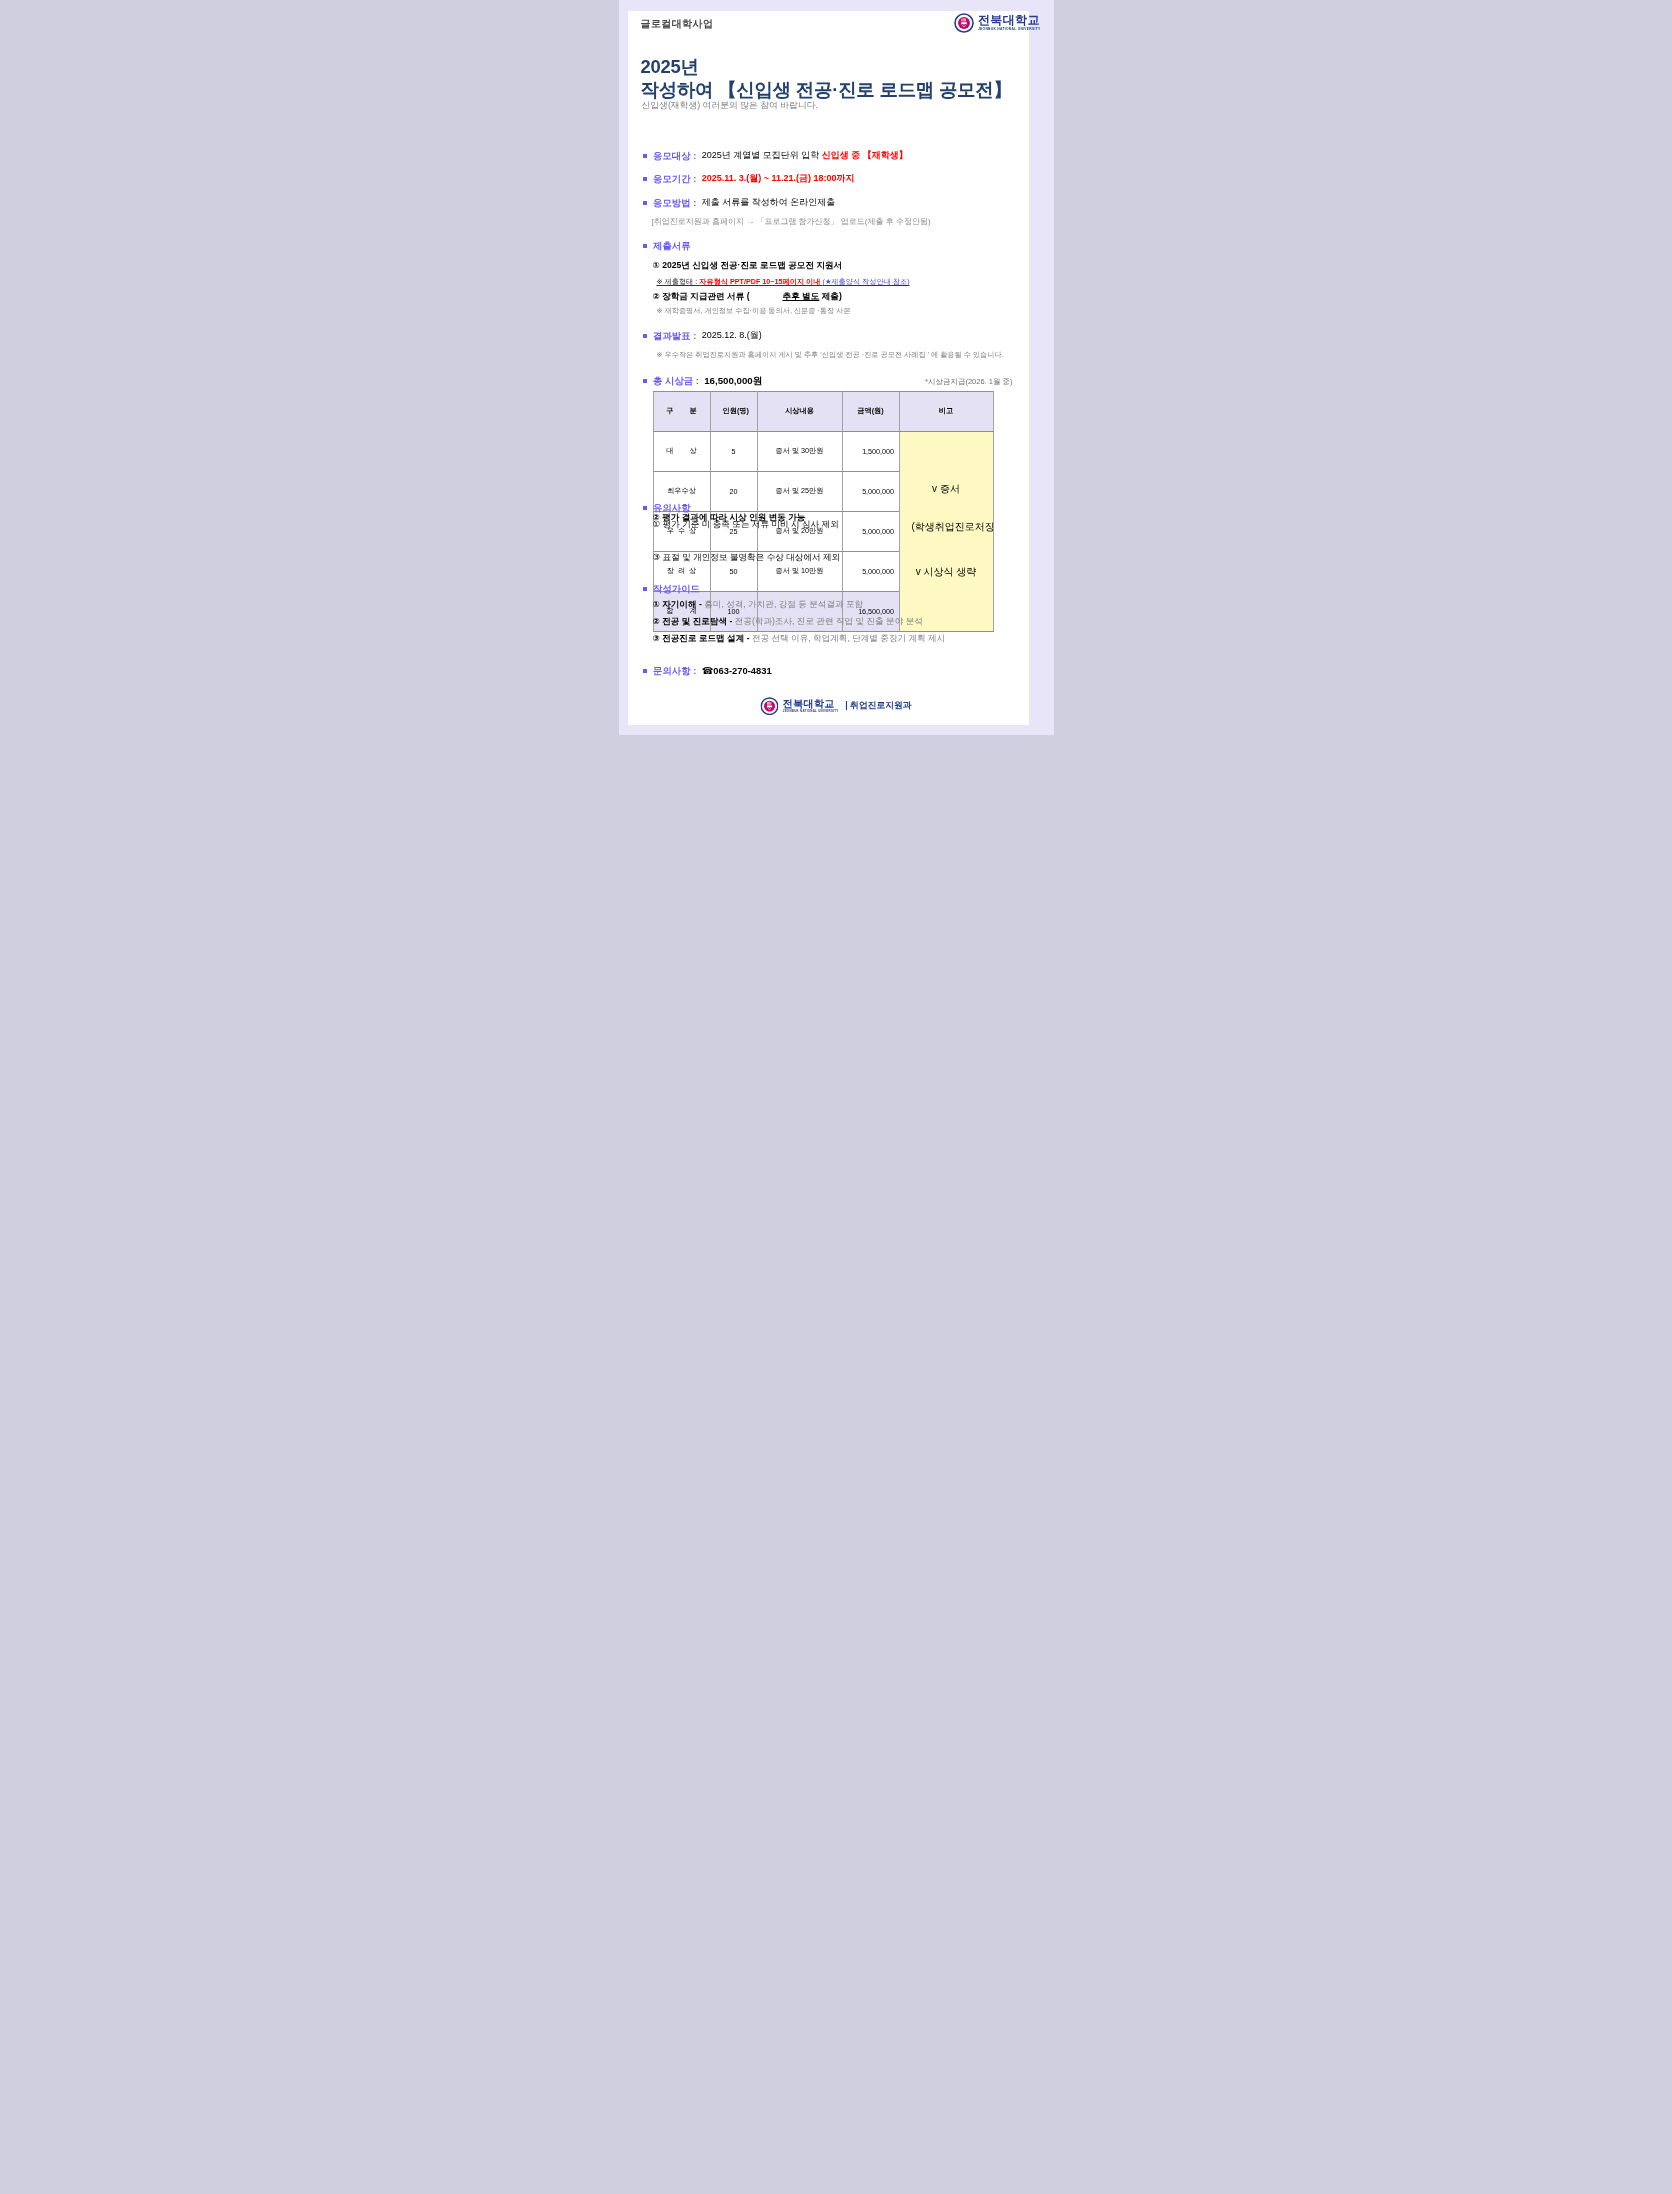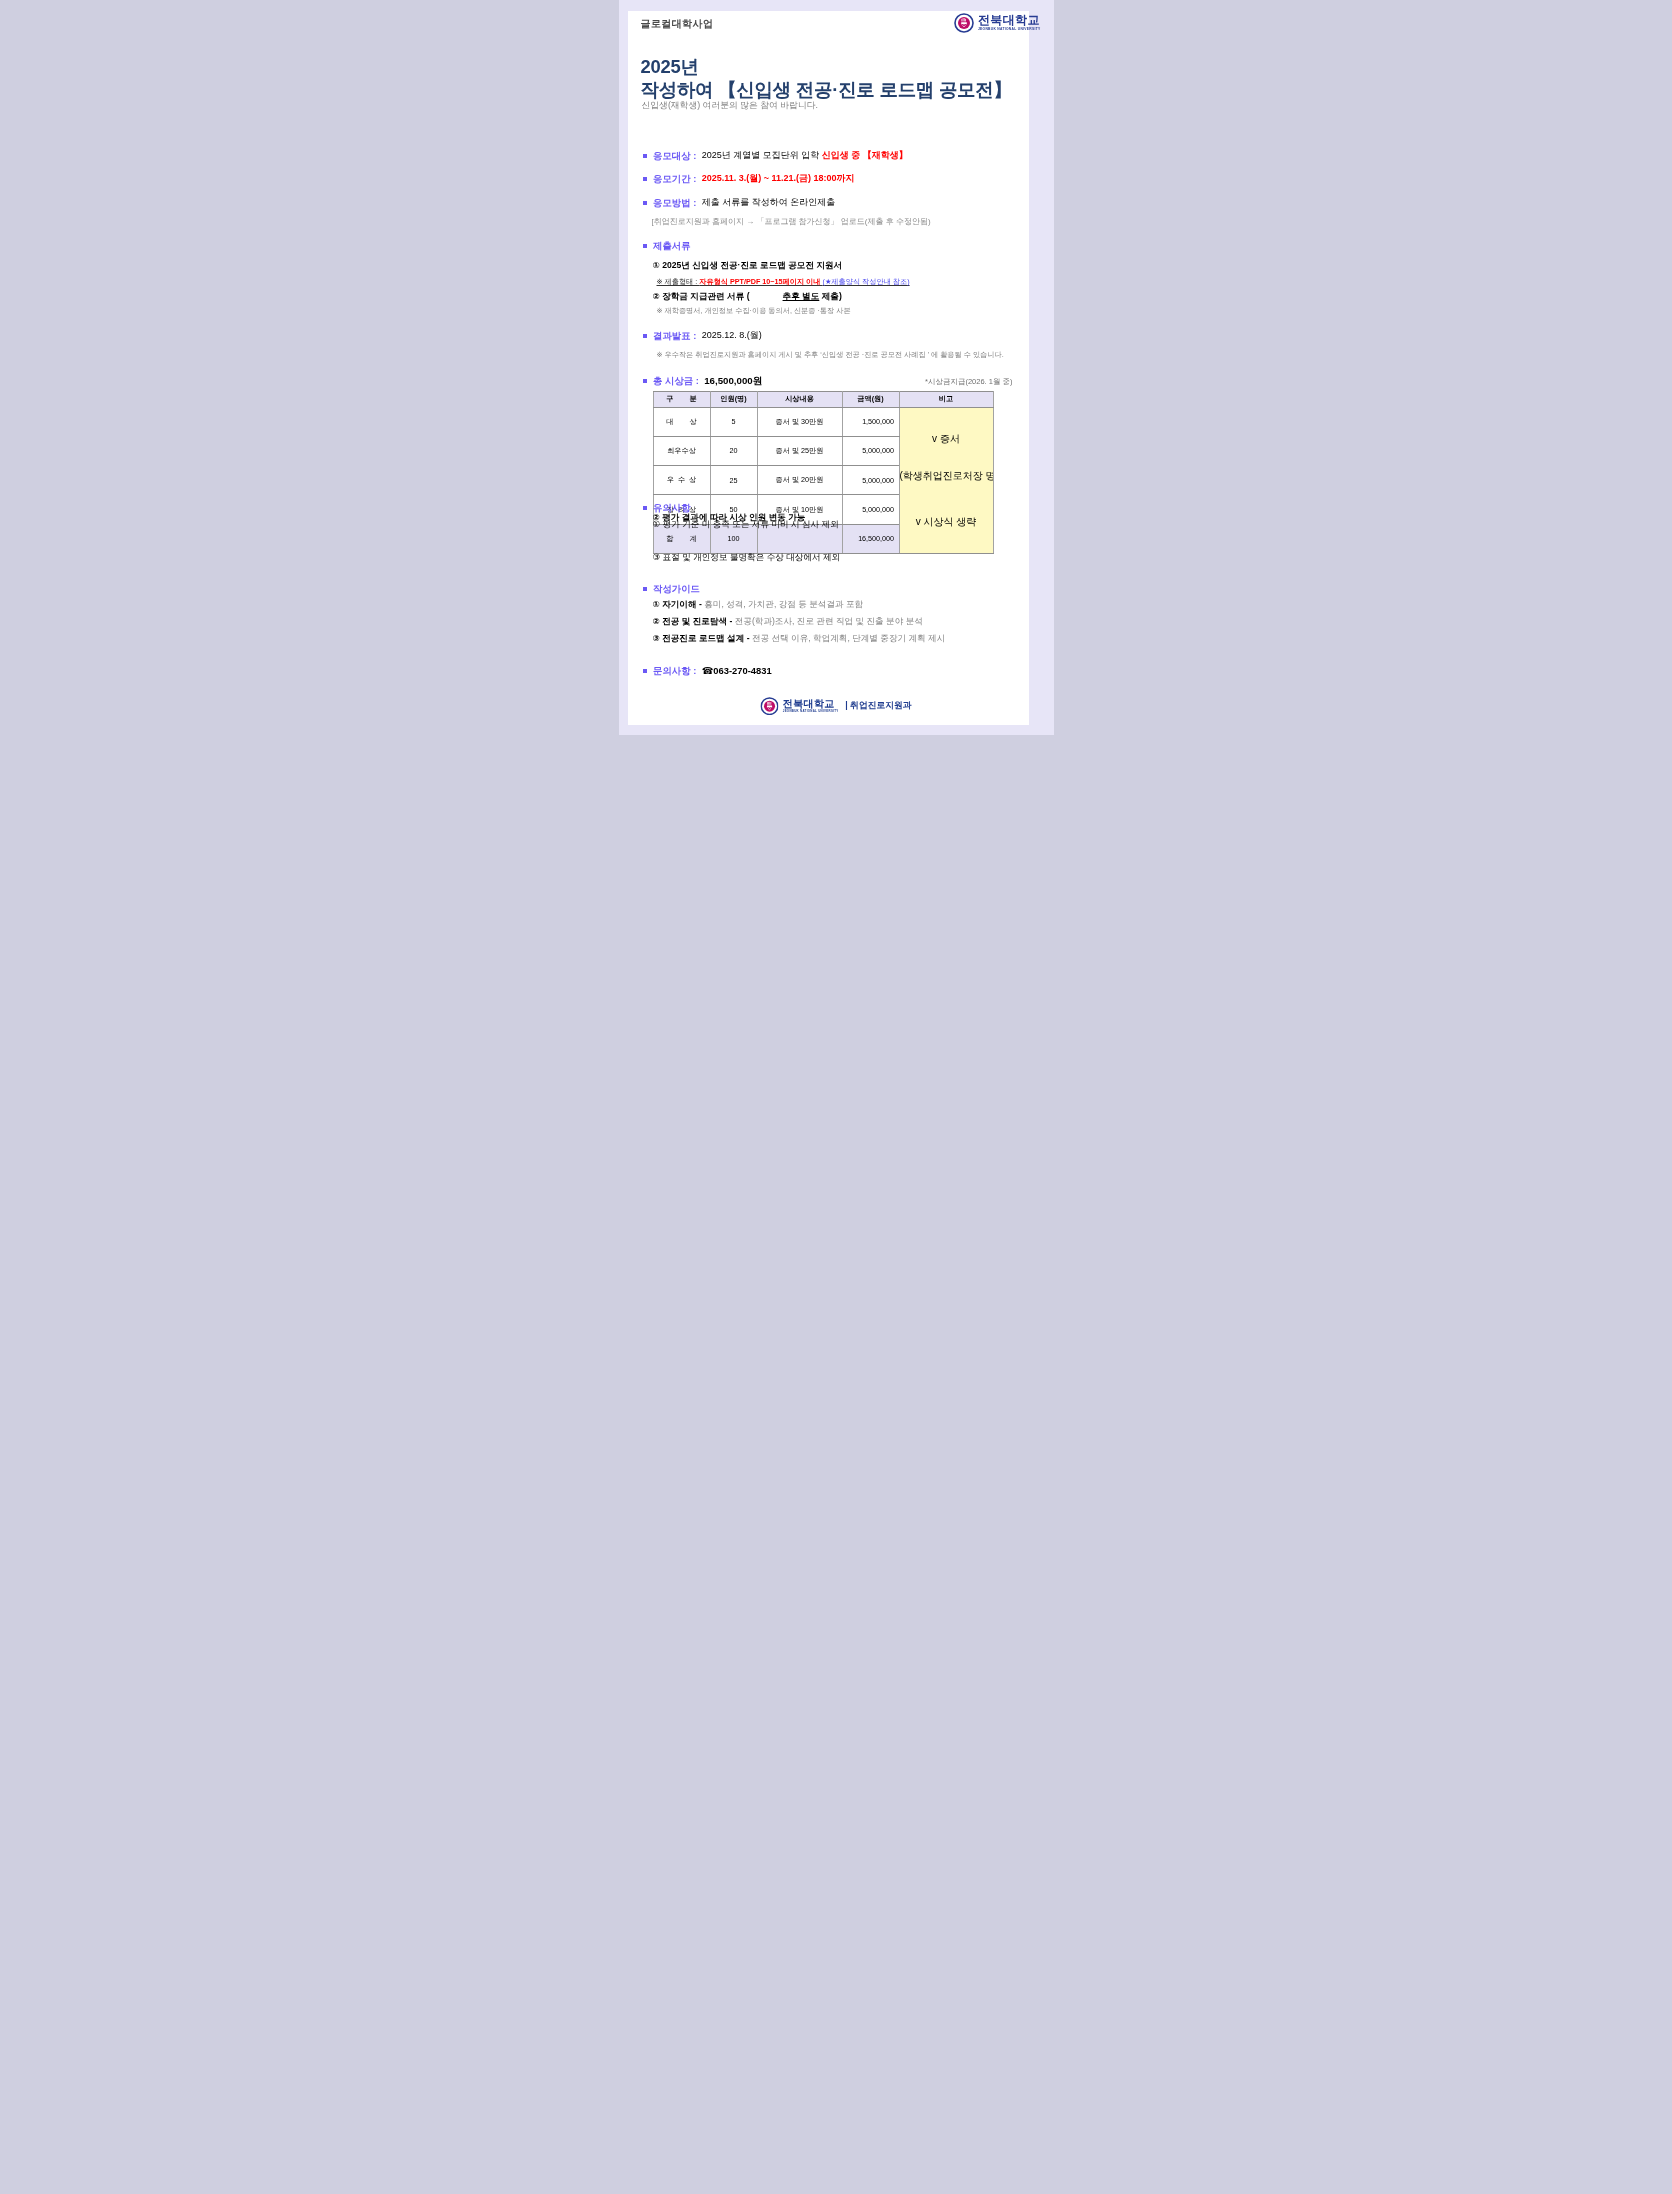--- a/index.html
+++ b/index.html
@@ -28,21 +28,21 @@
   .note{position:absolute;left:38px;font-size:7.2px;color:#808080;white-space:nowrap;font-weight:400;}
   .note-dark{color:#333;text-decoration:underline;}
   .u{text-decoration:underline;padding-left:33px;}
   .paynote{position:absolute;right:41px;top:377px;font-size:7.5px;color:#6f6f6f;}
   .prizeval{font-weight:800;font-size:9.7px;}
   
   .tblwrap{position:absolute;left:34px;top:391px;}
   table{border-collapse:collapse;table-layout:fixed;width:341px;background:#fff;}
   th,td{border-left:0.4px solid #a3a3a3;border-right:0.4px solid #a3a3a3;
         border-top:0.9px solid #8f8f8f;border-bottom:0.9px solid #8f8f8f;
-        font-size:7.2px;color:#000;text-align:center;padding:0;white-space:pre;overflow:hidden;}
+        font-size:7.2px;color:#000;text-align:center;padding:12px;white-space:pre;overflow:hidden;}
   table{border:0.9px solid #8a8a8a;border-top:1.3px solid #7f7f7f;}
   th{height:14.5px;background:#E4E1F4;font-weight:600;}
   td{height:15px;font-weight:500;}
   td.money{text-align:right;padding-right:4.4px;}
   tr.total td.shade{background:#E4E1F4;}
   td.remark{font-size:10px;line-height:1.25;vertical-align:middle;background:#fef9c3;}
   .rmk1{display:block;}
   .rmk2{display:block;}
   .rmk3{display:block;margin-top:8px;}
   

